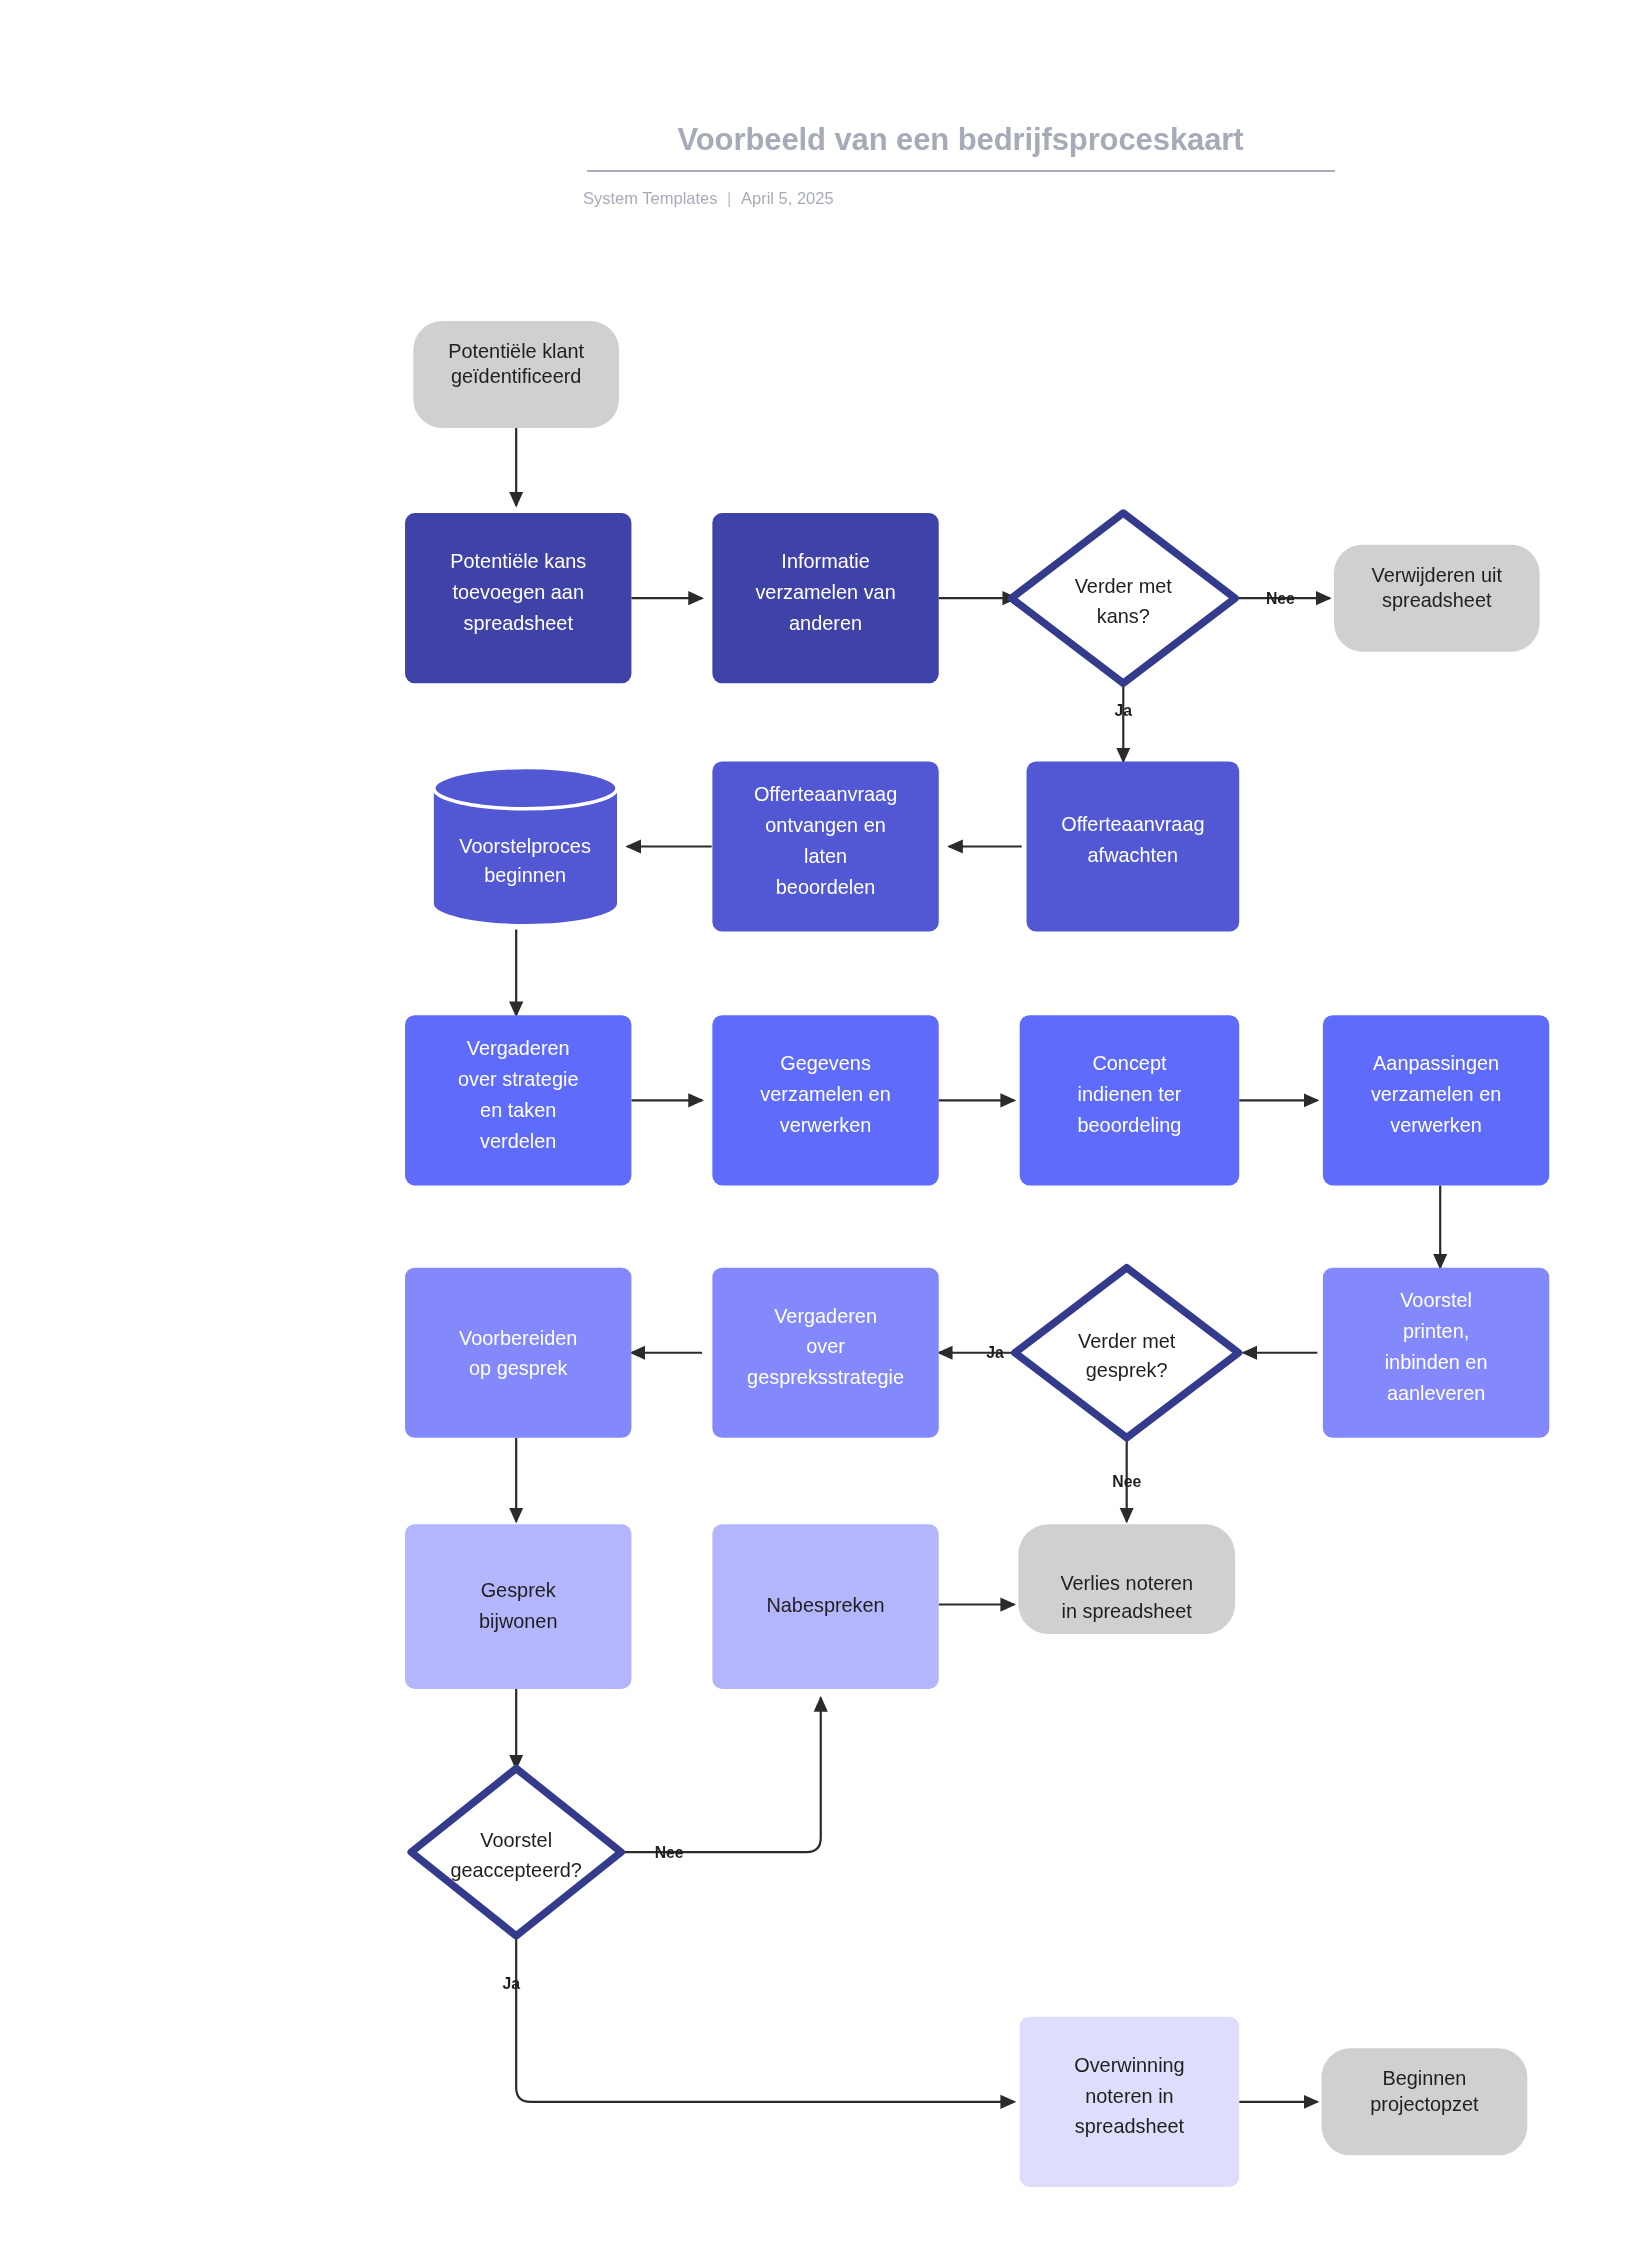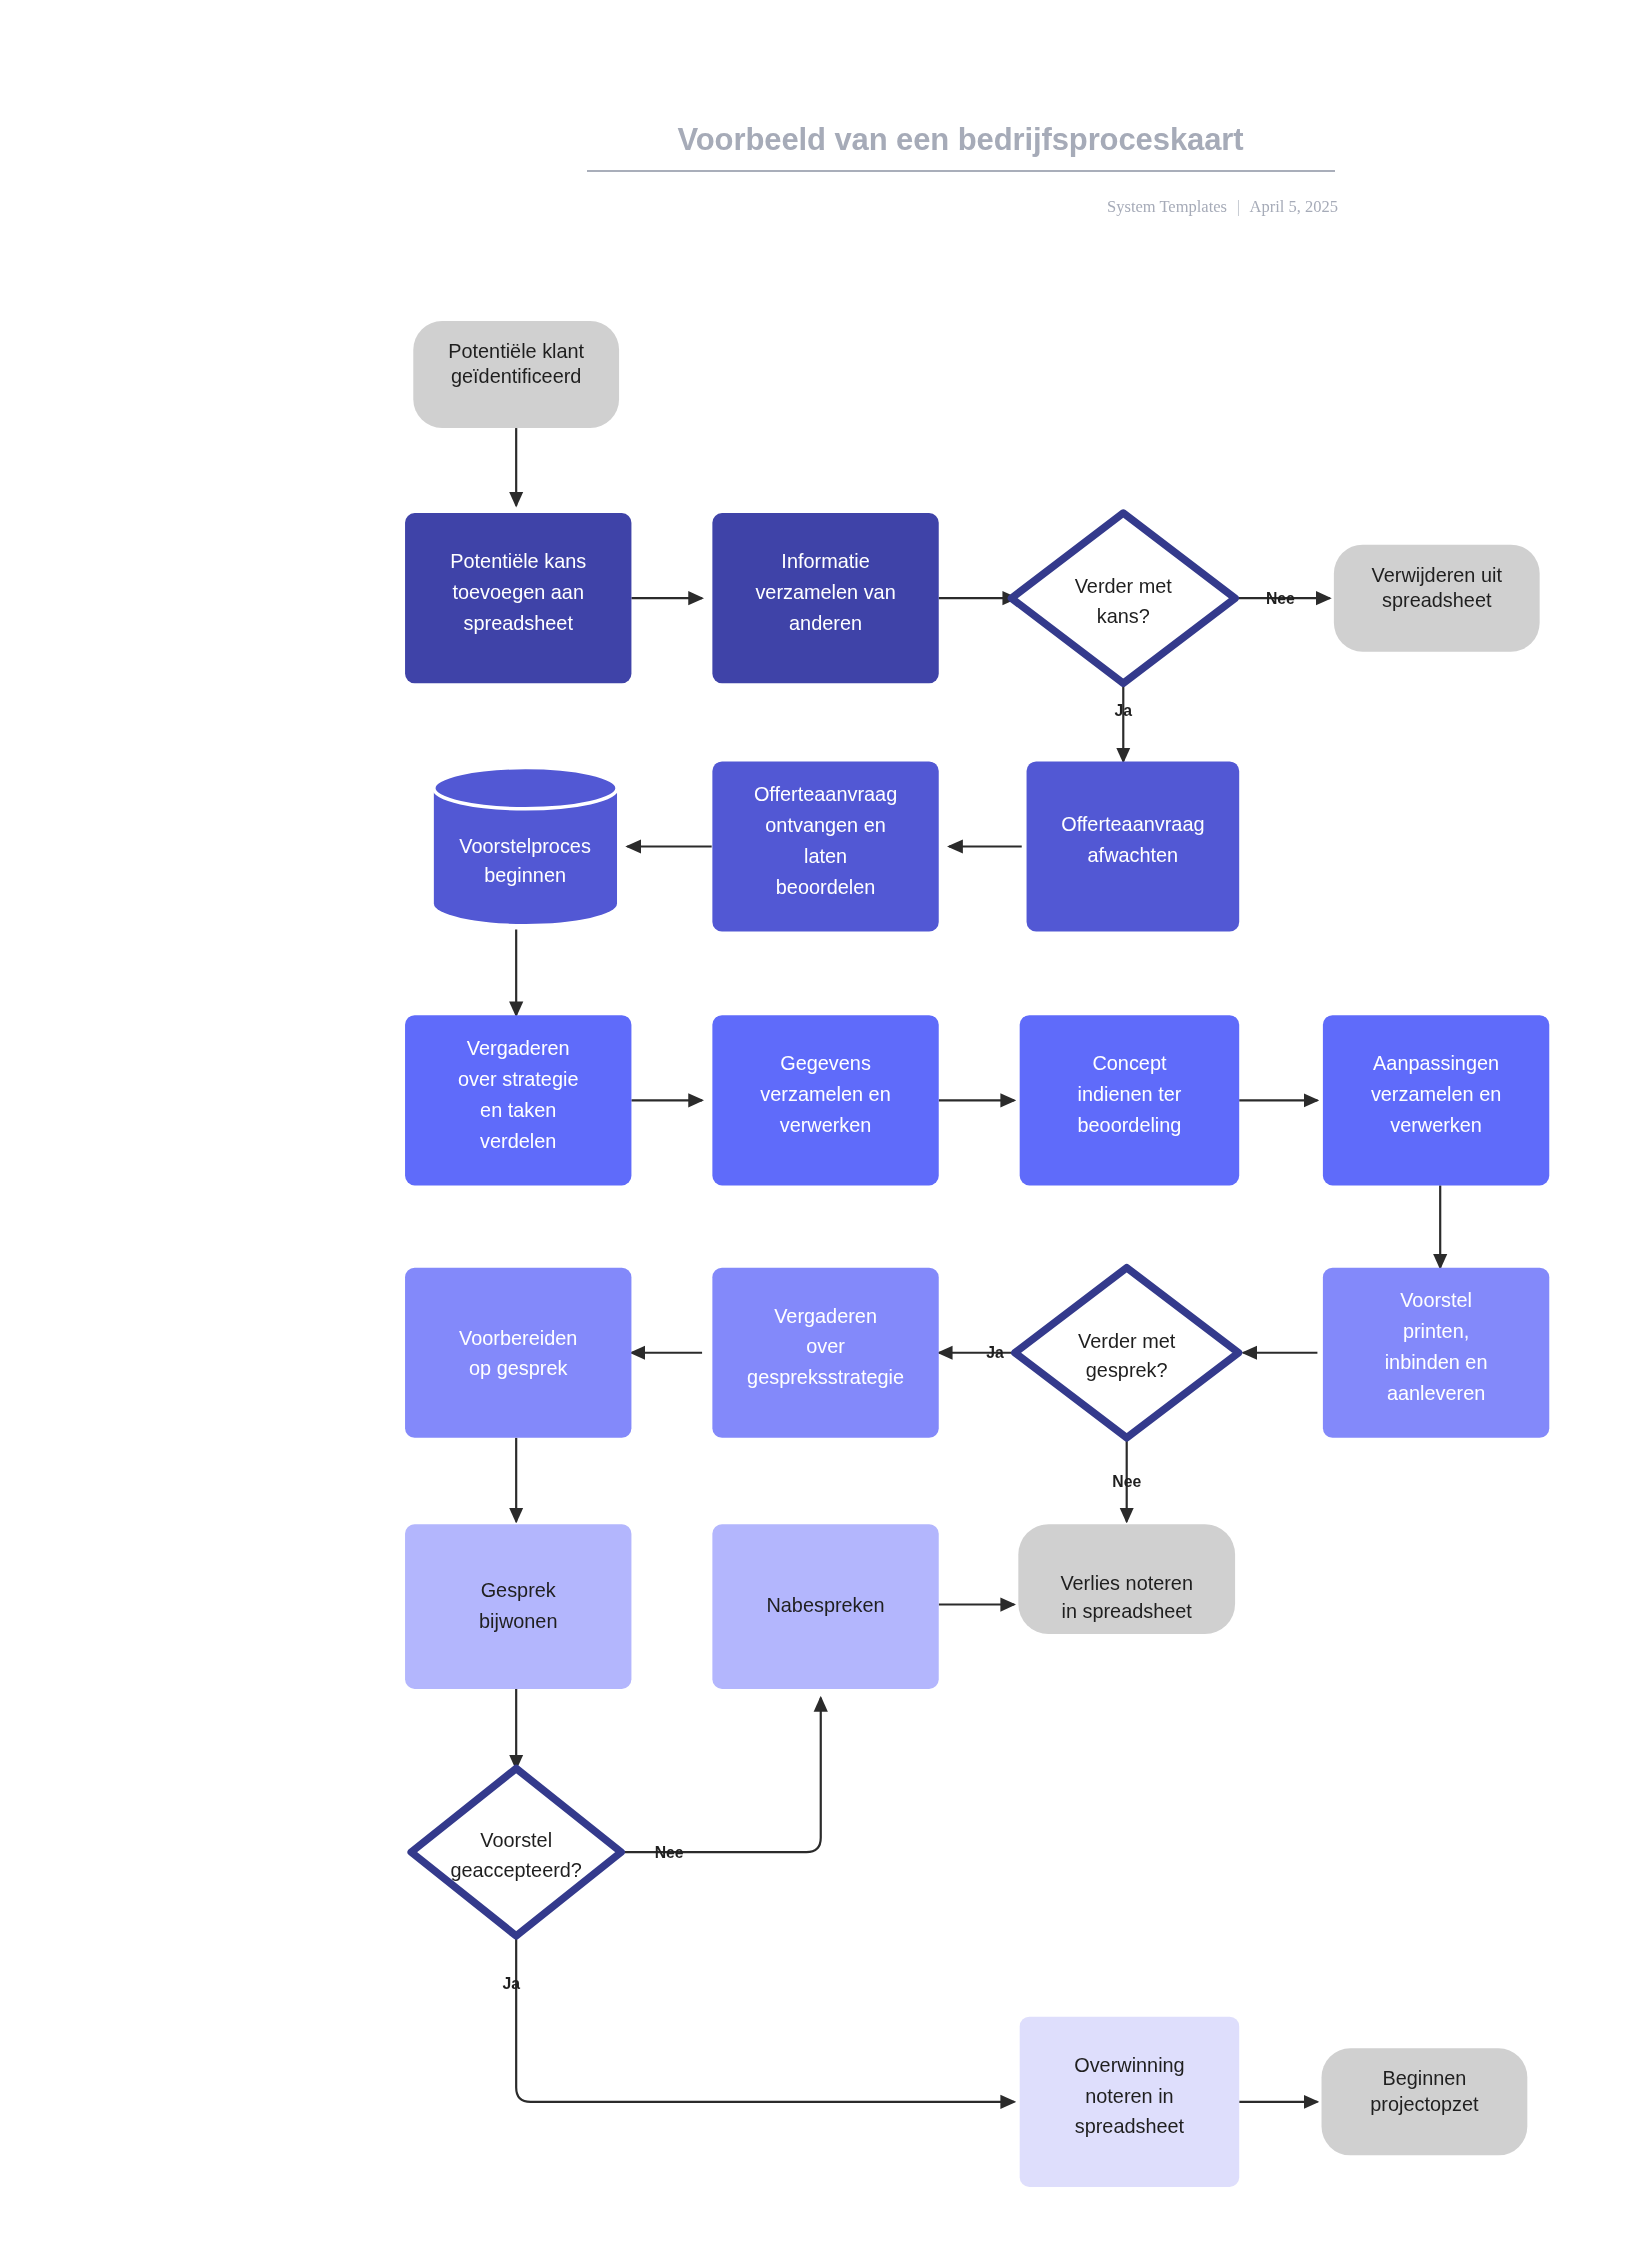--- a/index.html
+++ b/index.html
@@ -11,22 +11,22 @@
   .doc-title{
     position:absolute;left:583px;top:122px;width:755px;
     text-align:center;font-size:31px;font-weight:bold;color:#a6abb8;
     letter-spacing:-0.1px;white-space:nowrap;
   }
   .title-rule{
     position:absolute;left:587px;top:170px;width:748px;height:2.1px;
     background:#a9aeba;
   }
   .subline{
-    position:absolute;left:583px;top:197px;width:755px;
-    text-align:right;font-size:16.5px;color:#a6abb8;white-space:nowrap;font-family:Liberation Serif, serif;
+    position:absolute;left:583px;top:189px;width:755px;
+    text-align:left;font-size:16.5px;color:#a6abb8;white-space:nowrap;
   }
   .subline .sep{display:inline-block;padding:0 9.6px;color:#bfc3cc;}
 
   
   #flow{position:absolute;left:0;top:0;width:1647px;height:2261px;}
 
   .nd-label{font-family:"Liberation Sans",sans-serif;font-size:29px;}
   .edge-label{font-family:"Liberation Sans",sans-serif;font-size:23px;font-weight:bold;fill:#1f1f1f;}
   .lnk{fill:none;stroke:#2b2b2b;stroke-width:3.2px;}
 </style>

